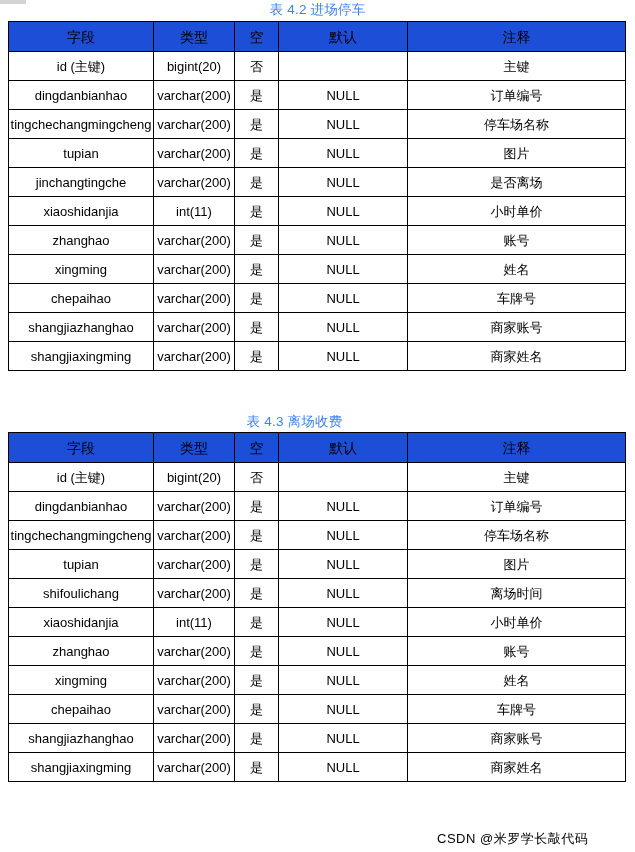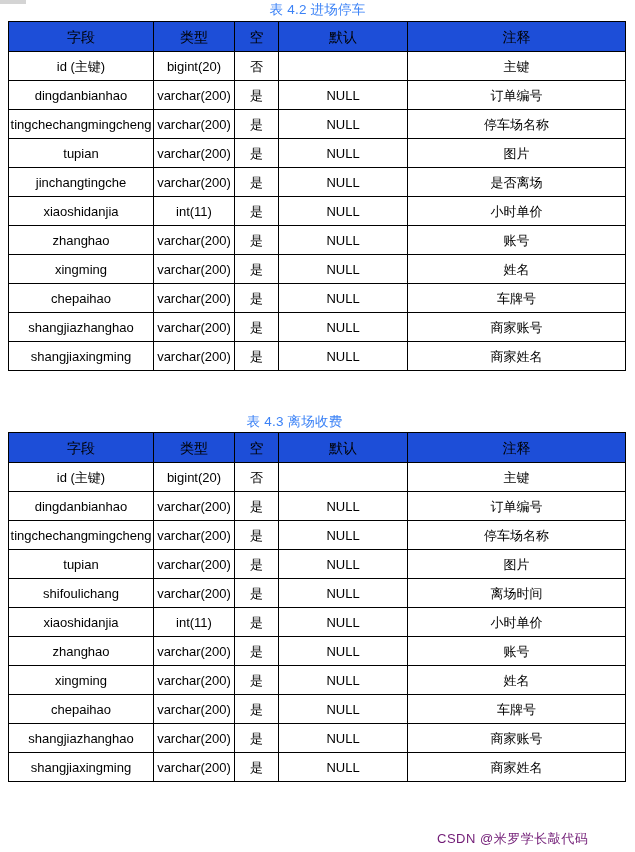--- a/index.html
+++ b/index.html
@@ -83,21 +83,21 @@
   td.cell-type    { font-size: 12.5px; }
   td.cell-null    { font-size: 14px; }
   td.cell-default { font-size: 12.5px; margin-top: 31px; }
   td.cell-comment { font-size: 13.5px; margin-top: 47px; }
 
   .watermark {
     position: absolute;
     left: 437px;
     top: 830px;
     font-size: 13px;
-    color: #701a75;
+    color: #000000;
     white-space: nowrap;
     pointer-events: none;
     letter-spacing: 0.5px;
   }
 </style>
 </head>
 <body>
 
 <div class="page">
 

